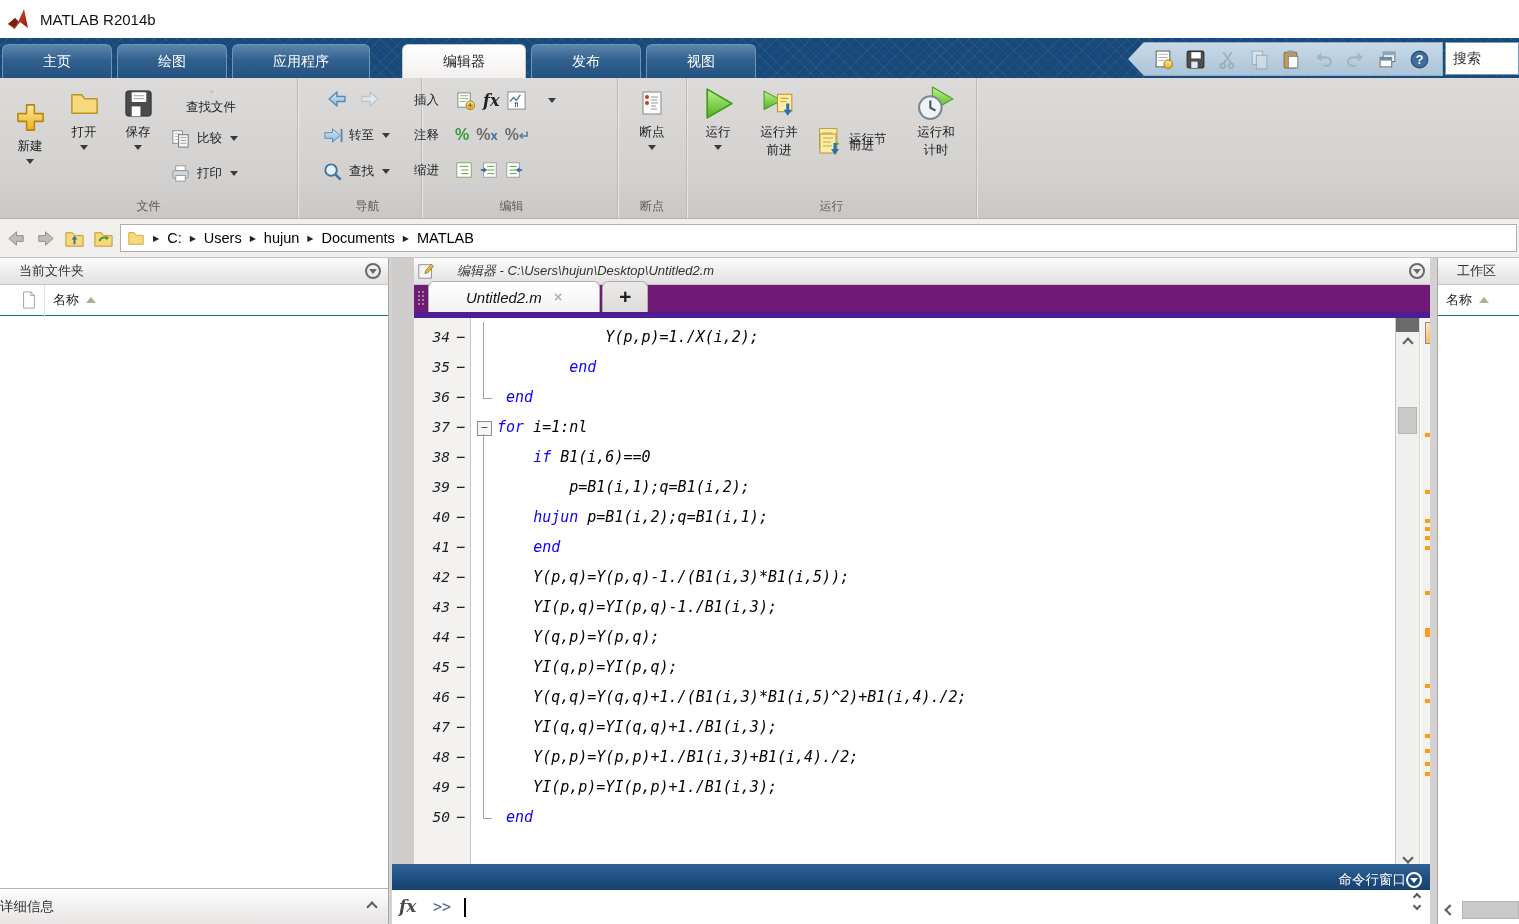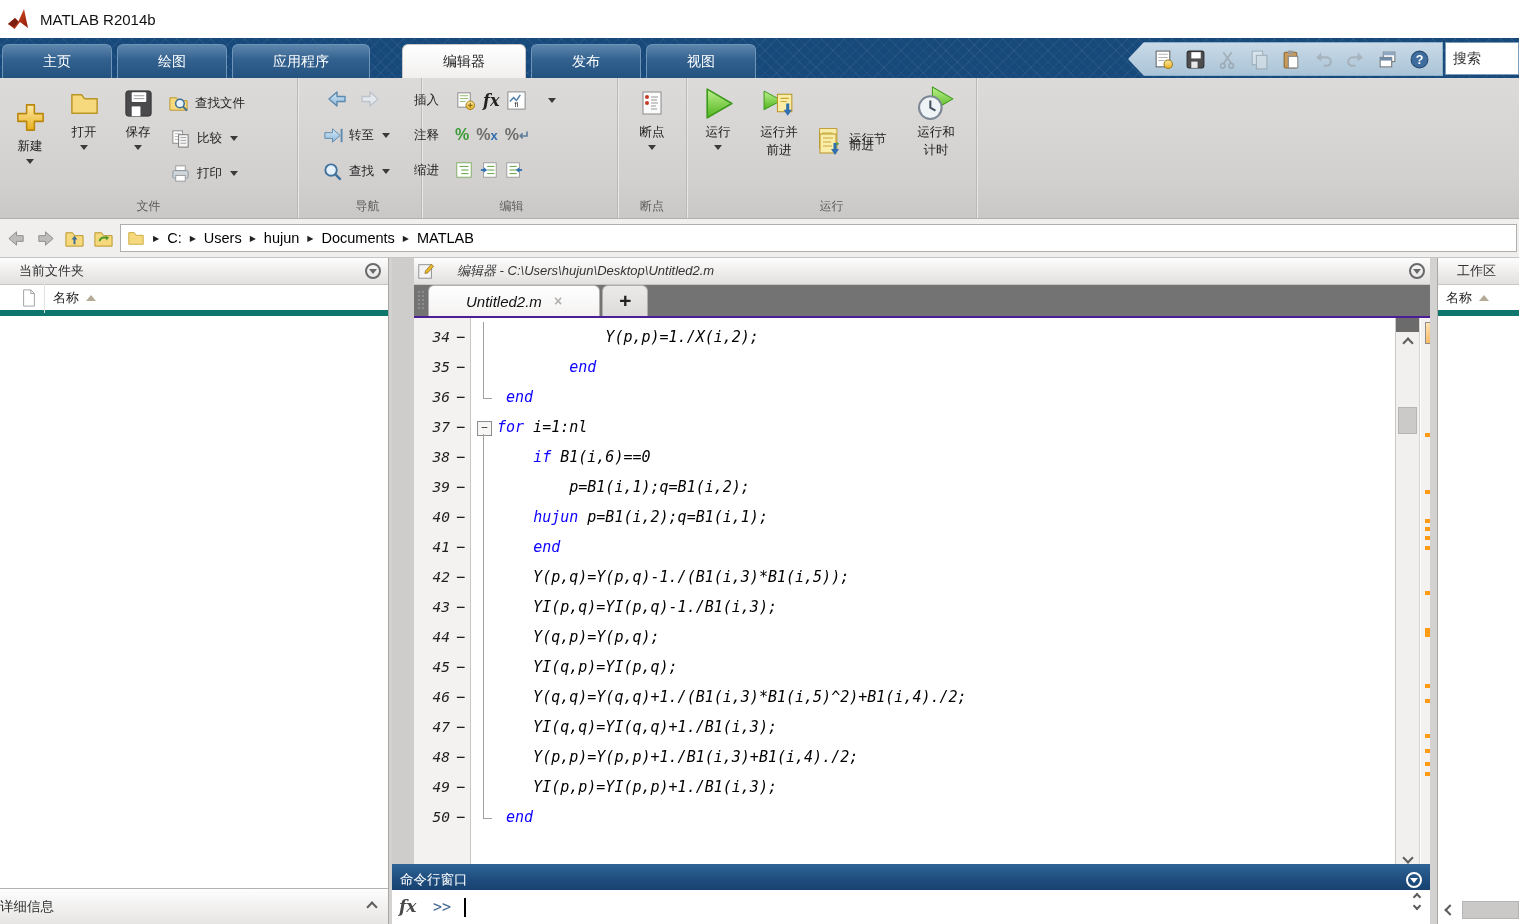--- a/index.html
+++ b/index.html
@@ -38,21 +38,21 @@
   .g-run{left:687px;width:290px;}
   .rg-label{position:absolute;bottom:3px;left:0;right:0;text-align:center;font-size:12px;color:#5d5b5a;}
   .bigbtn{position:absolute;display:flex;flex-direction:column;align-items:center;font-size:12.5px;color:#1d1d1d;cursor:default;}
   .bigbtn .iconbox{height:38px;display:flex;align-items:center;justify-content:center;}
   .bigbtn .blabel{margin-top:3px;line-height:15px;white-space:nowrap;}
   .dda{width:0;height:0;border:4px solid transparent;border-top:5px solid #3a3a3a;margin-top:5px;}
   .dda2{display:inline-block;width:0;height:0;border:4px solid transparent;border-top:5px solid #3a3a3a;margin-left:2px;position:relative;top:2px;}
   .sbtn{position:absolute;display:flex;align-items:center;gap:6px;font-size:12.5px;color:#1d1d1d;height:26px;white-space:nowrap;cursor:default;}
   .row{position:absolute;display:flex;align-items:center;gap:7px;font-size:12.5px;color:#1d1d1d;height:26px;}
   .b-new{left:4px;top:20px;width:52px;} .b-open{left:58px;top:6px;width:52px;} .b-save{left:112px;top:6px;width:52px;}
-  .s-ff{left:168px;top:12px;} .s-cmp{left:170px;top:47px;} .s-prt{left:170px;top:82px;}
+  .s-ff{left:186px;top:12px;flex-direction:column;} .s-cmp{left:170px;top:47px;} .s-prt{left:170px;top:82px;}
   .r-arrows{left:12px;top:8px;} .s-goto{left:8px;top:44px;} .s-find{left:8px;top:80px;}
   .r-ins{left:8px;top:9px;} .r-com{left:8px;top:44px;} .r-ind{left:8px;top:79px;}
   .rlabel{width:34px;}
   .b-bp{left:9px;top:6px;width:50px;}
   .b-run{left:4px;top:6px;width:54px;} .b-runadv{left:60px;top:6px;width:64px;}
   .s-runsec{left:130px;top:14px;margin-top:34px;} .s-adv{left:130px;top:54px;} .b-runtime{left:214px;top:6px;width:70px;}
   .txticon{font-family:"DejaVu Serif",serif;font-style:italic;font-weight:bold;font-size:16px;color:#222;}
   .pct{font-weight:bold;font-size:16px;color:#3a9b35;font-family:"Liberation Sans",sans-serif;}
   .pct.gray{color:#6e6c6b;}
   .bluex{color:#2f6fb0;font-style:normal;font-size:13px;font-weight:bold;}
@@ -67,37 +67,37 @@
   .bc-item{font-size:14.5px;color:#000;}
 
   
   .panelheader{height:27px;background:linear-gradient(#fdfdfd,#edebea 60%,#e3e1e0);border-bottom:1px solid #c8c6c5;
     display:flex;align-items:center;font-size:13px;color:#333;padding:0 7px 0 3px;gap:6px;}
   .ph-title{flex:1;white-space:nowrap;overflow:hidden;margin-left:16px;}
   .cdd{width:16px;height:16px;border:2px solid #68696b;border-radius:50%;position:relative;flex:none;}
   .cdd::after{content:'';position:absolute;left:2px;top:4px;border:4px solid transparent;border-top:5px solid #68696b;}
   .cdd.light{border-color:#fff;} .cdd.light::after{border-top-color:#fff;}
   .closex{font-size:17px;font-weight:bold;color:#333;line-height:16px;margin-left:4px;}
-  .colheader{height:31px;background:#fff;border-bottom:6px solid #0f766e;display:flex;align-items:center;font-size:13px;color:#222;}
+  .colheader{height:31px;background:#fff;border-bottom:1px solid #0f766e;display:flex;align-items:center;font-size:13px;color:#222;}
   .sortup{width:0;height:0;border-left:5px solid transparent;border-right:5px solid transparent;border-bottom:6px solid #b3ab96;margin-left:7px;}
   .chv{width:8px;height:8px;border-left:2px solid #5f5d5c;border-bottom:2px solid #5f5d5c;display:inline-block;}
   .chv.up{transform:rotate(135deg);} .chv.down{transform:rotate(-45deg);}
   .chv.left{transform:rotate(45deg);} .chv.right{transform:rotate(-135deg);}
 
   
   .leftpanel{position:absolute;left:0;top:258px;width:389px;bottom:0;background:#fff;border-right:1px solid #a9a7a6;}
   .lp-colheader .docicon{margin:0 6px 0 20px;}
   .lp-colheader .vline{width:1px;height:31px;background:#e4e2e1;margin-right:8px;}
   .detailsbar{position:absolute;left:0;right:0;bottom:0;height:36px;background:linear-gradient(#fdfdfd,#e7e5e4);
     border-top:1px solid #b3b1b0;display:flex;align-items:center;font-size:13.5px;color:#2e2e2e;padding:0 12px 0 0;}
   .detailsbar span:first-child{flex:1;}
 
   
   .editorpanel{position:absolute;left:414px;top:258px;width:1038px;height:629px;background:#fff;font-style:italic;}
-  .e-tabbar{position:absolute;left:0;top:27px;right:0;height:33px;background:#737373;border-bottom:2px solid #4c1d95;}
+  .e-tabbar{position:absolute;left:0;top:27px;right:0;height:33px;background:#701a75;border-bottom:6px solid #4c1d95;}
   .handle{position:absolute;left:3px;top:5px;bottom:5px;width:8px;
     background-image:radial-gradient(#8f8d8c 1px,transparent 1.3px);background-size:4px 4px;}
   .etab{position:absolute;left:14px;bottom:0;height:31px;width:172px;background:linear-gradient(#ffffff,#f4f2f1);
     border:1px solid #b0aeae;border-bottom:none;border-radius:6px 6px 0 0;display:flex;align-items:center;justify-content:center;
     gap:12px;font-size:15px;color:#111;}
   .tabx{color:#b2b0af;font-weight:bold;font-size:14px;}
   .plustab{position:absolute;left:188px;bottom:0;height:31px;width:46px;background:linear-gradient(#eceae9,#dedcdb);
     border:1px solid #b0aeae;border-bottom:none;border-radius:6px 6px 0 0;display:flex;align-items:center;justify-content:center;
     font-size:21px;font-weight:bold;color:#222;}
   .e-code{position:absolute;left:0;top:60px;right:0;bottom:18px;background:#fff;overflow:hidden;}
@@ -124,21 +124,21 @@
   .wmark{position:absolute;left:4px;width:22px;height:4px;background:#ff9c14;}
   .e-hscroll{position:absolute;left:0;right:0;bottom:0;height:18px;background:#f1f0ef;border-top:1px solid #c9c7c6;}
   .hs-cap{position:absolute;left:0;top:0;bottom:0;width:5px;background:#6b6b6b;}
   .hs-left{position:absolute;left:8px;top:0;bottom:0;width:16px;display:flex;align-items:center;justify-content:center;}
   .hs-right{position:absolute;right:66px;top:0;bottom:0;width:16px;display:flex;align-items:center;justify-content:center;}
   .hs-thumb{position:absolute;left:22px;top:1px;bottom:1px;width:233px;background:#cccac9;border:1px solid #b7b5b4;}
 
   
   .cmdwin{position:absolute;left:392px;top:864px;width:1038px;bottom:0;background:#fff;}
   .cw-header{height:29px;background:linear-gradient(#2f6396,#1c4a7b 55%,#143d68);color:#fff;display:flex;align-items:center;
-    padding:16px 8px;font-size:13.5px;}
+    padding:16px 8px;font-size:13.5px;text-align:right;}
   .cw-header span:first-child{flex:1;}
   .cw-body{position:absolute;left:0;top:26px;right:0;bottom:0;background:#fff;}
   .fx{font-family:"DejaVu Serif",serif;font-style:italic;font-weight:bold;font-size:17px;color:#4a4a4a;margin:6px 0 0 7px;display:inline-block;}
   .prompt{font-family:"DejaVu Sans Mono",monospace;font-size:15px;color:#44688e;margin-left:12px;}
   .cursor{display:inline-block;width:1.5px;height:19px;background:#000;margin-left:9px;vertical-align:middle;}
   .cw-arrows{position:absolute;right:10px;top:4px;display:flex;flex-direction:column;gap:3px;align-items:center;}
   .cw-arrows .chv{width:6px;height:6px;}
 
   
   .rightpanel{position:absolute;left:1437px;top:258px;right:0;bottom:0;background:#fff;border-left:1px solid #a9a7a6;}

